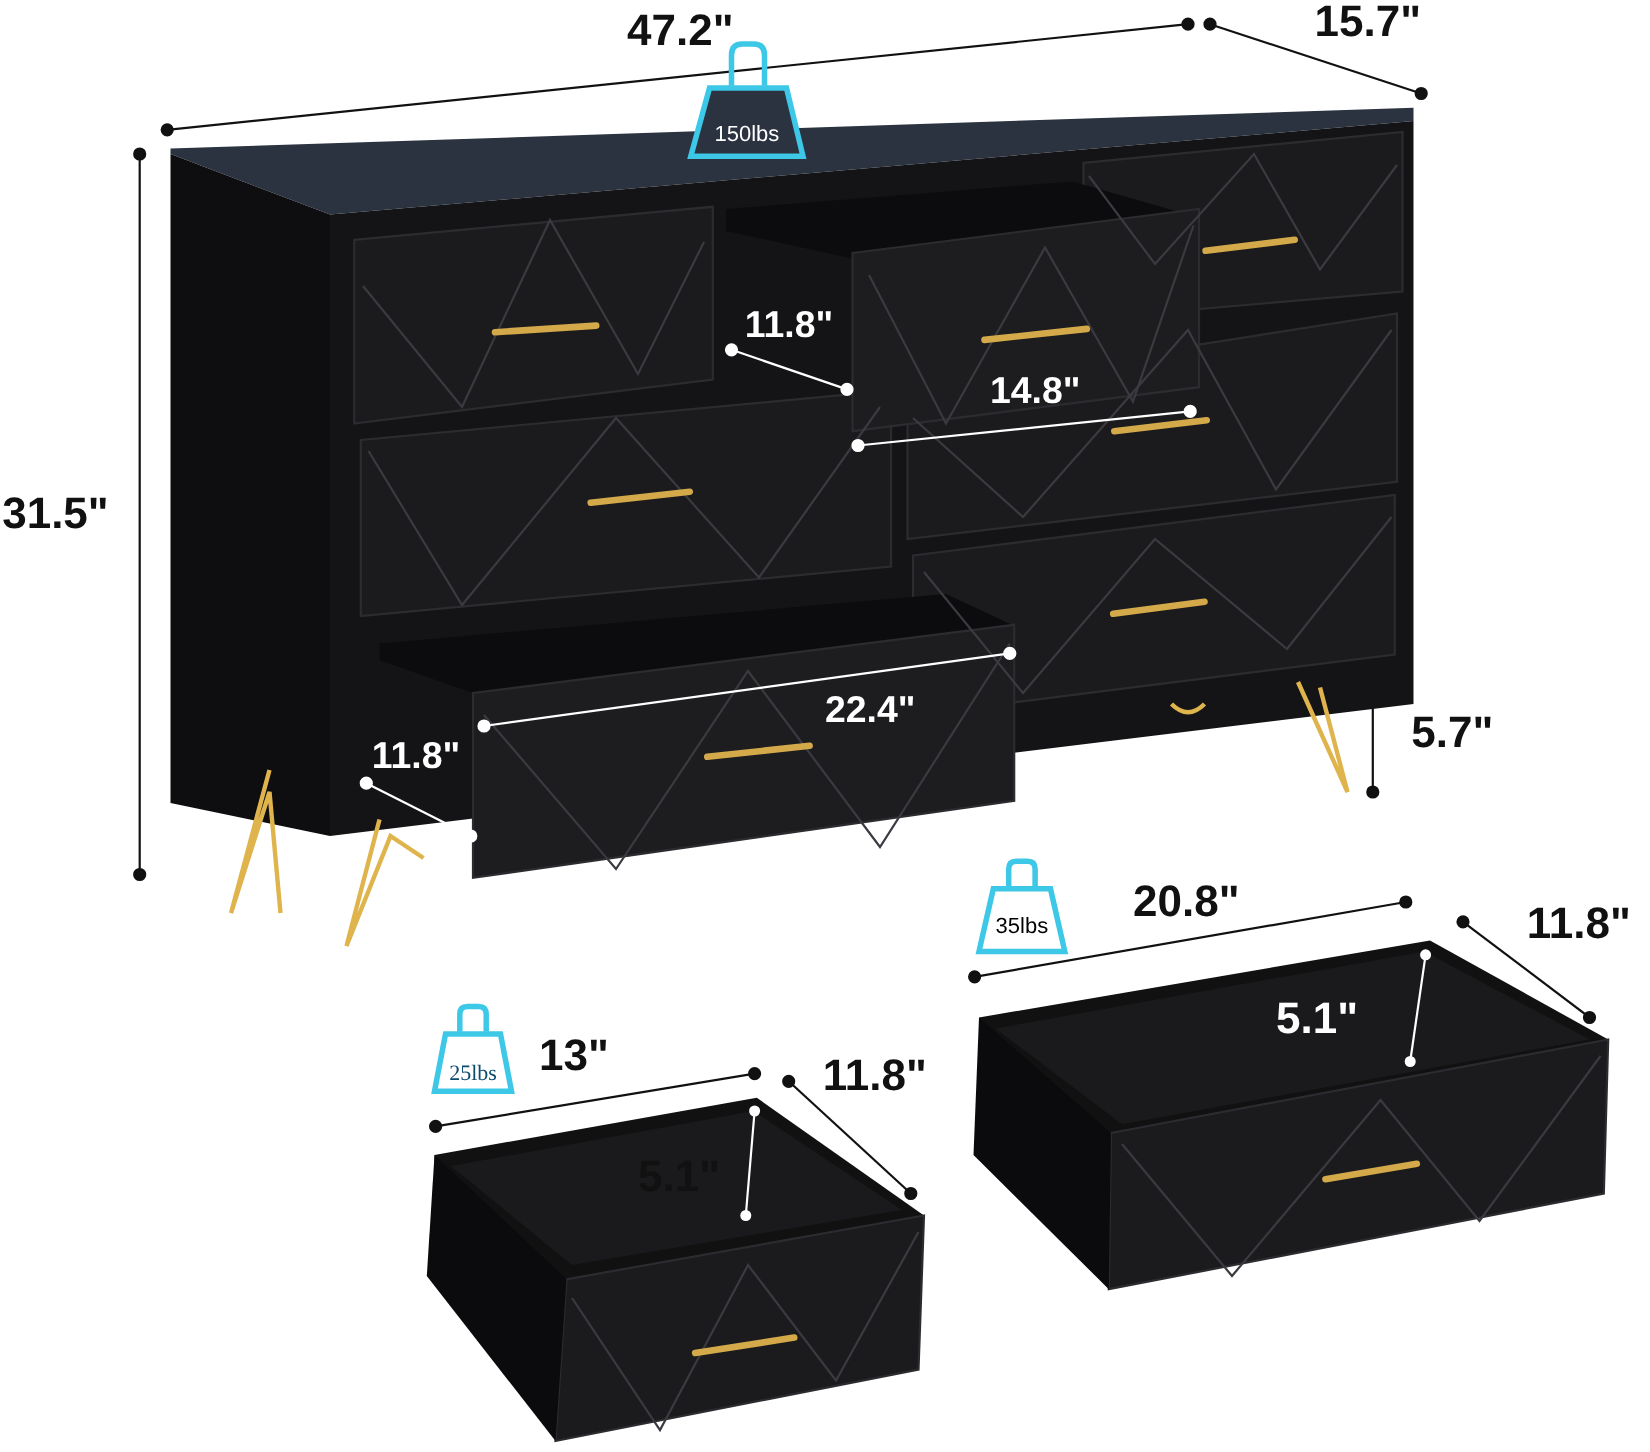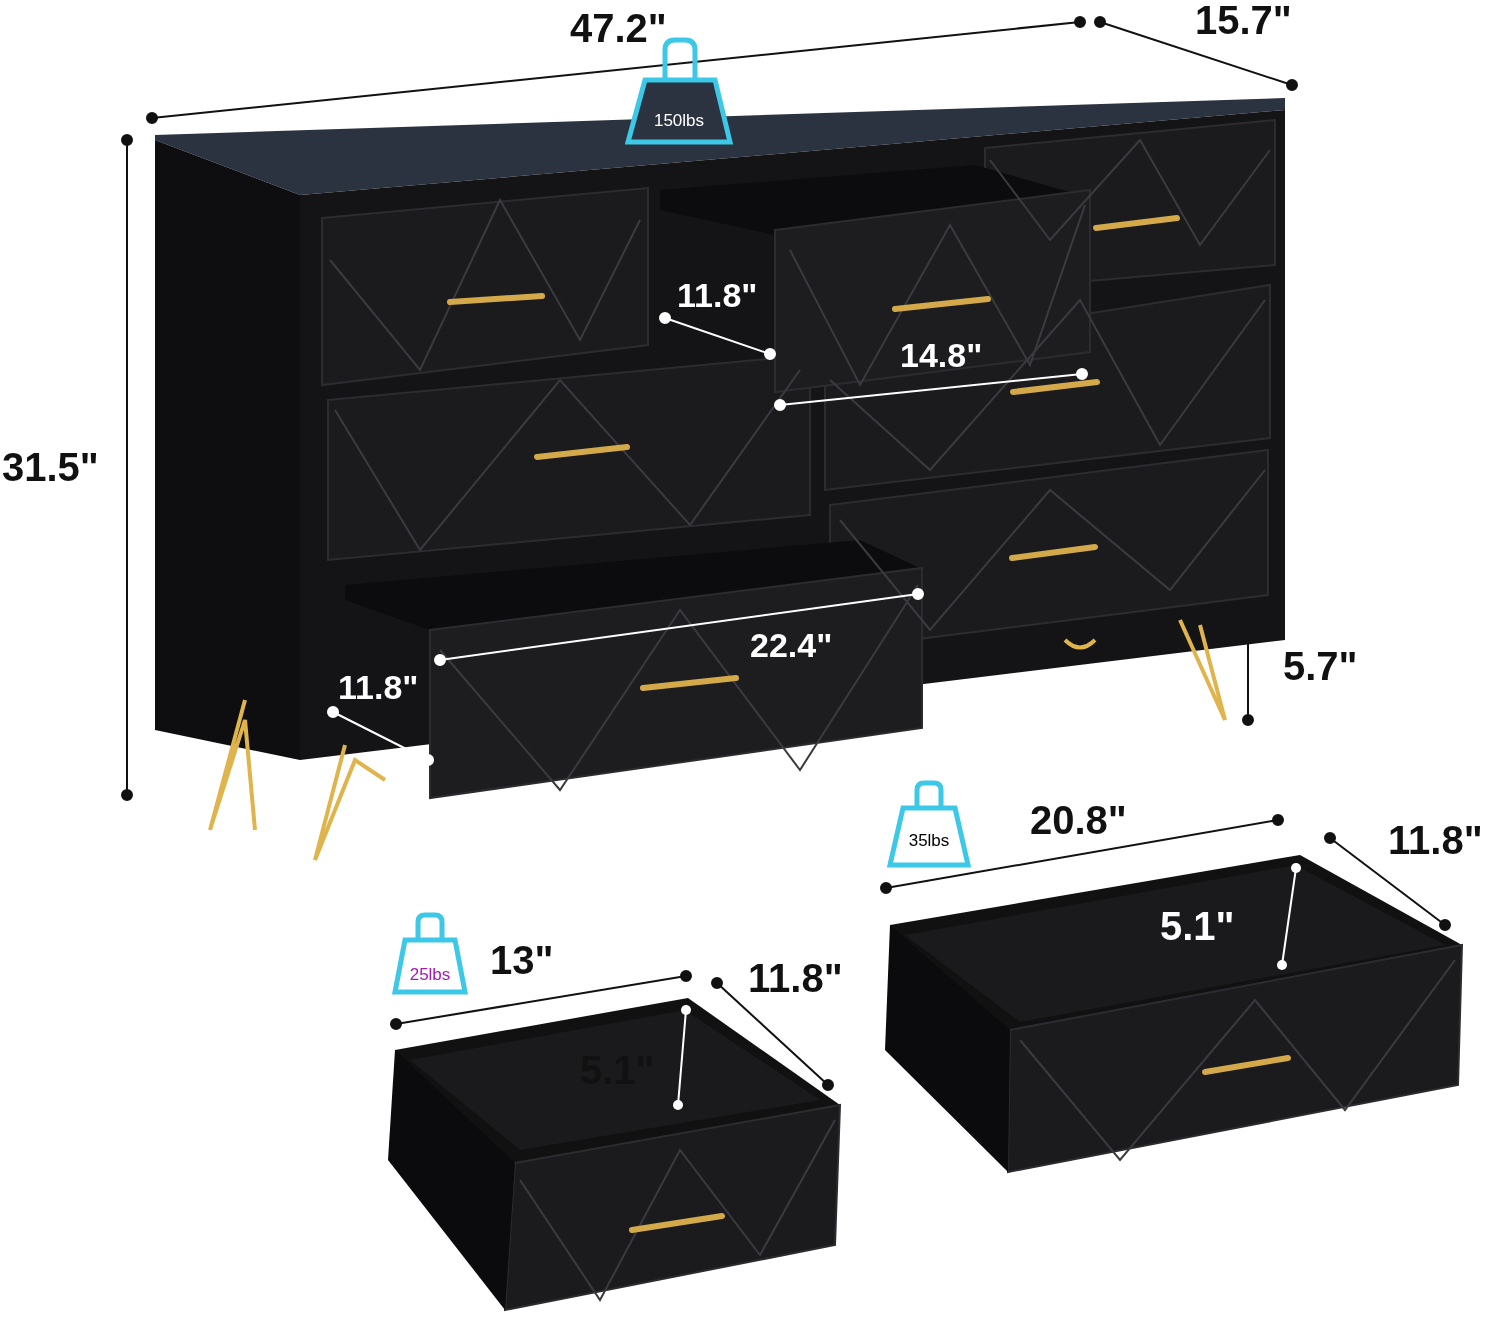--- a/index.html
+++ b/index.html
@@ -3,21 +3,21 @@
 <meta charset="utf-8">
 <style>
   html, body { margin:0; padding:0; background:#ffffff; }
   body { width:1500px; height:1320px; position:relative; overflow:hidden; font-family:"Liberation Sans", sans-serif; }
   .stage { position:absolute; left:0; top:0; width:1500px; height:1320px; }
   .dim { position:absolute; font-family:"Liberation Sans", sans-serif; font-weight:700; color:#111; white-space:nowrap; line-height:1; }
   .dim.big { font-size:40px; }
   .dim.mid { font-size:34px; }
   .dim.white { color:#ffffff; }
   .weight { position:absolute; }
-  .weight-label { position:absolute; left:0; right:0; text-align:center; font-family:"Liberation Sans", sans-serif; font-size:17px; line-height:1; }
+  .weight-label { position:absolute; left:0; right:0; text-align:center; font-family:"Liberation Sans", sans-serif; font-size:20px; line-height:1; }
   svg { position:absolute; left:0; top:0; }
 </style>
 </head>
 <body>
 
 <div class="stage">
 <svg width="1500" height="1320" viewBox="0 0 1500 1320">
 
   <g stroke="#111" stroke-width="2" fill="#111">
     <line x1="152" y1="118" x2="1080" y2="22"></line>
@@ -149,21 +149,21 @@
 <div class="weight" style="left:628px;top:112px;width:102px;">
   <div class="weight-label" style="color:#fff;">150lbs</div>
 </div>
 
 <div class="dim mid white" style="left:677px;top:278px;">11.8"</div>
 <div class="dim mid white" style="left:900px;top:338px;">14.8"</div>
 <div class="dim mid white" style="left:750px;top:628px;">22.4"</div>
 <div class="dim mid white" style="left:338px;top:670px;">11.8"</div>
 
 <div class="weight" style="left:395px;top:966px;width:70px;">
-  <div class="weight-label" style="color:#a21caf;">25lbs</div>
+  <div class="weight-label" style="color:#0c4a6e;font-family:Liberation Serif, serif;">25lbs</div>
 </div>
 <div class="dim big" style="left:490px;top:940px;">13"</div>
 <div class="dim big" style="left:748px;top:958px;">11.8"</div>
 <div class="dim big" style="left:580px;top:1050px;">5.1"</div>
 
 <div class="weight" style="left:890px;top:832px;width:78px;">
   <div class="weight-label" style="color:#000000;">35lbs</div>
 </div>
 <div class="dim big" style="left:1030px;top:800px;">20.8"</div>
 <div class="dim big" style="left:1388px;top:820px;">11.8"</div>

